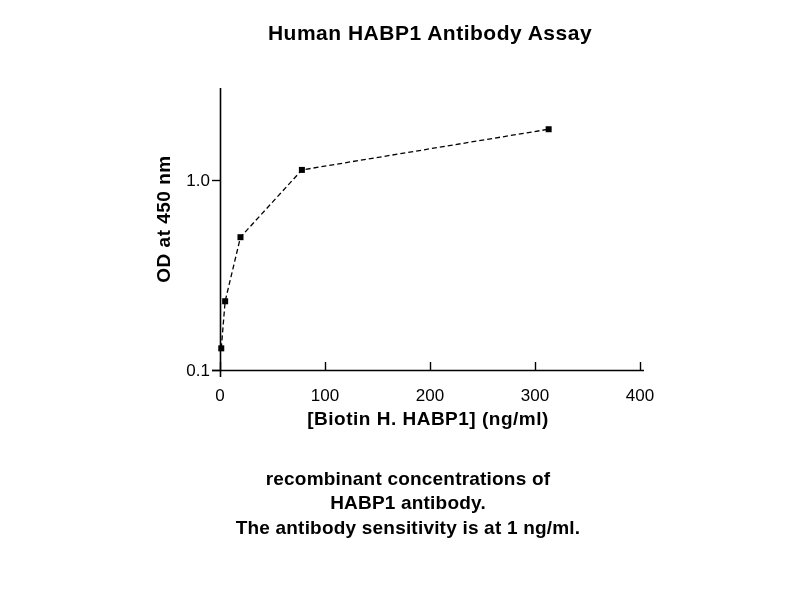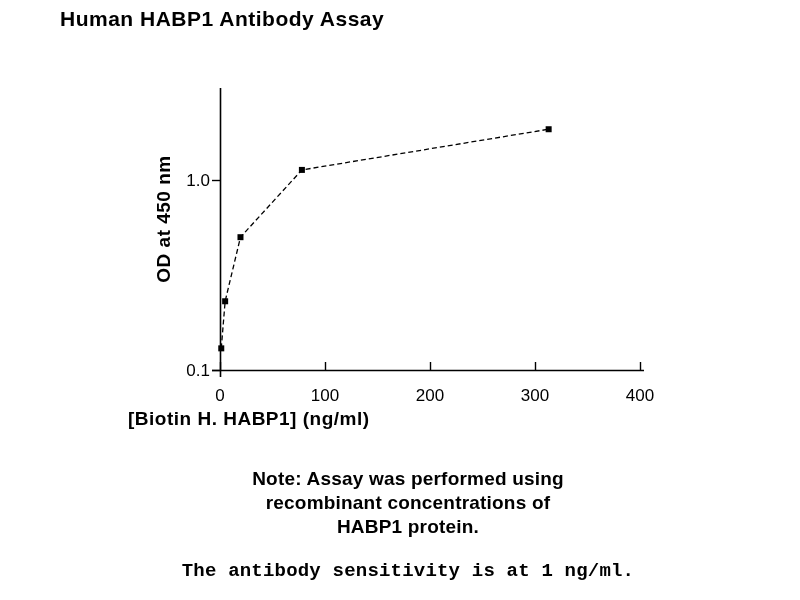--- a/index.html
+++ b/index.html
@@ -1,37 +1,37 @@
 <!DOCTYPE html>
 <html><head>
 <meta charset="utf-8">
 <style>
   html,body{margin:0;padding:0;background:#ffffff;}
   .page{
     position:relative;width:800px;height:600px;background:#ffffff;
     font-family:"Liberation Sans",sans-serif;color:#000000;overflow:hidden;
   }
   .title{
-    position:absolute;top:4px;left:60px;width:740px;text-align:left;
+    position:absolute;top:18px;left:60px;width:740px;text-align:center;
     font-size:21px;font-weight:bold;line-height:29px;letter-spacing:0.5px;
   }
   .ylabel{
     position:absolute;left:164px;top:219px;
     transform:translate(-50%,-50%) rotate(-90deg);
     font-size:19px;font-weight:bold;white-space:nowrap;letter-spacing:0.5px;
   }
   .xlabel{
-    position:absolute;left:128px;top:408px;width:600px;text-align:left;
+    position:absolute;left:128px;top:408px;width:600px;text-align:center;
     font-size:19px;font-weight:bold;letter-spacing:0.5px;
   }
   .note{
     position:absolute;left:58px;top:467px;width:700px;text-align:center;
     font-size:19px;font-weight:bold;line-height:24px;letter-spacing:0.2px;
   }
-  .note .gap{margin-top:20px;font-family:Liberation Mono, monospace;}
+  .note .gap{margin-top:1px;}
   svg.chart{position:absolute;top:0;left:0;}
   svg.chart text{font-family:"Liberation Sans",sans-serif;fill:#000000;}
 </style>
 </head>
 <body>
 
 <div class="page">
 
   <div class="title">
     <div>Human HABP1 Antibody Assay</div>
@@ -62,19 +62,18 @@
         <rect x="222.145" y="298.2717111566574" width="6" height="6" fill="#000000"></rect>
         <rect x="237.475" y="234.1956991761564" width="6" height="6" fill="#000000"></rect>
         <rect x="298.9" y="166.91509573815026" width="6" height="6" fill="#000000"></rect>
         <rect x="545.65" y="126.23737160342739" width="6" height="6" fill="#000000"></rect>
       </g>
   </svg>
 
   <div class="xlabel">[Biotin H. HABP1] (ng/ml)</div>
 
   <div class="note">
-    <div>Note: Assay was performed using</div>
     <div>recombinant concentrations of</div>
-    <div>HABP1 protein.</div>
+    <div>HABP1 antibody.</div>
     <div class="gap">The antibody sensitivity is at 1 ng/ml.</div>
   </div>
 
 </div>
 
 </body></html>

